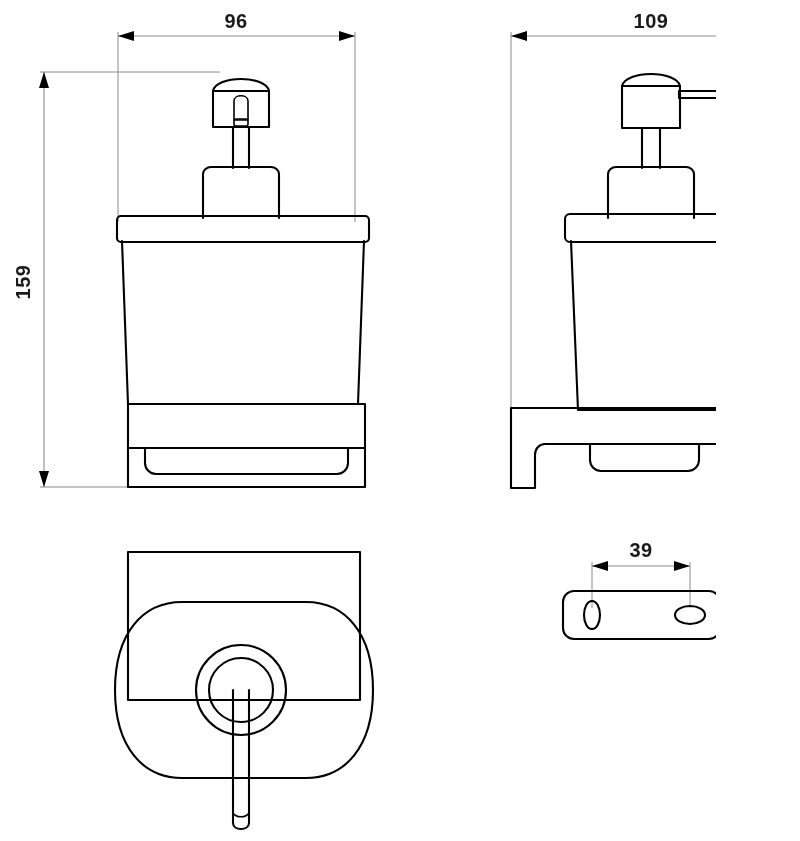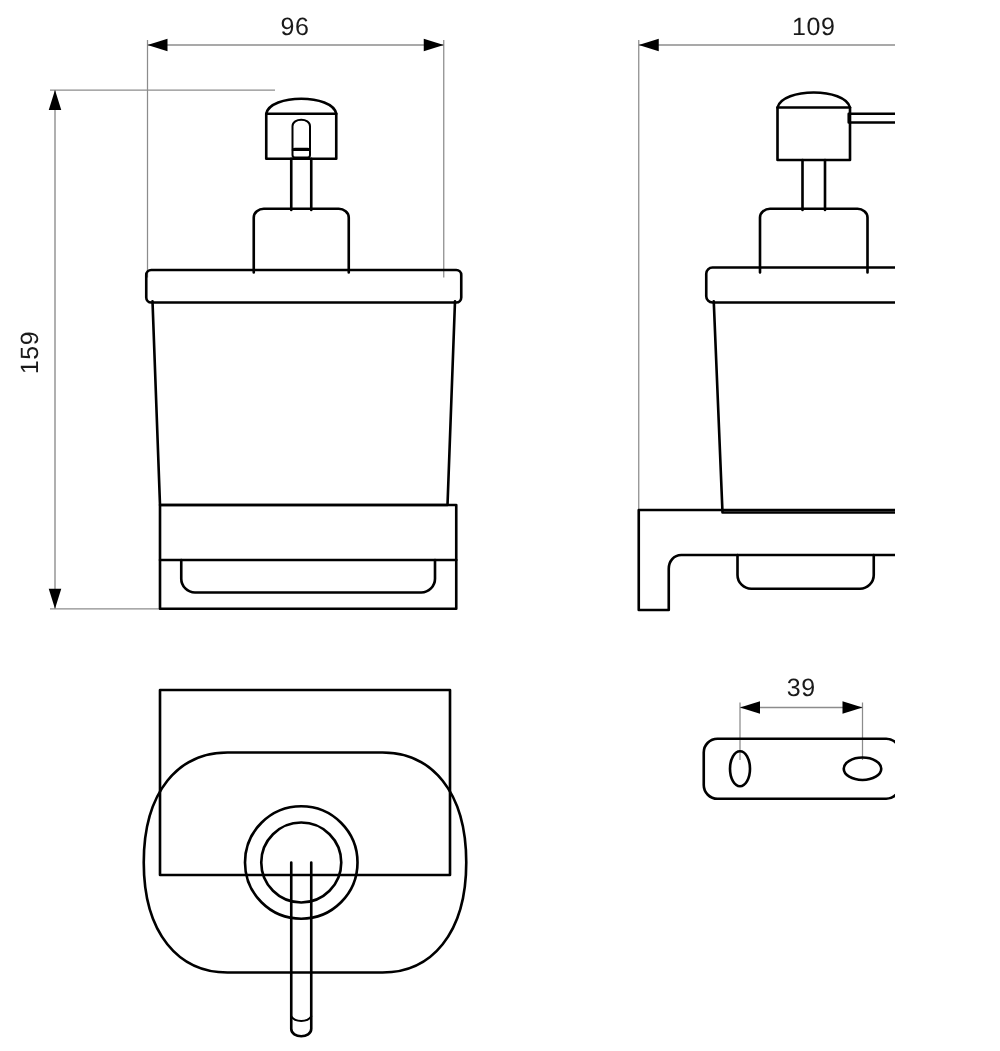--- a/index.html
+++ b/index.html
@@ -9,20 +9,21 @@
   }
   body {
     font-family: "Liberation Sans", sans-serif;
   }
   #sheet {
     position: relative;
     width: 716px;
     height: 841px;
     background: #ffffff;
     overflow: hidden;
+    font-weight: bold;
   }
   #sheet svg {
     display: block;
     width: 800px;
     height: 841px;
   }
   .obj {
     fill: none;
     stroke: #000000;
     stroke-width: 2.1;

